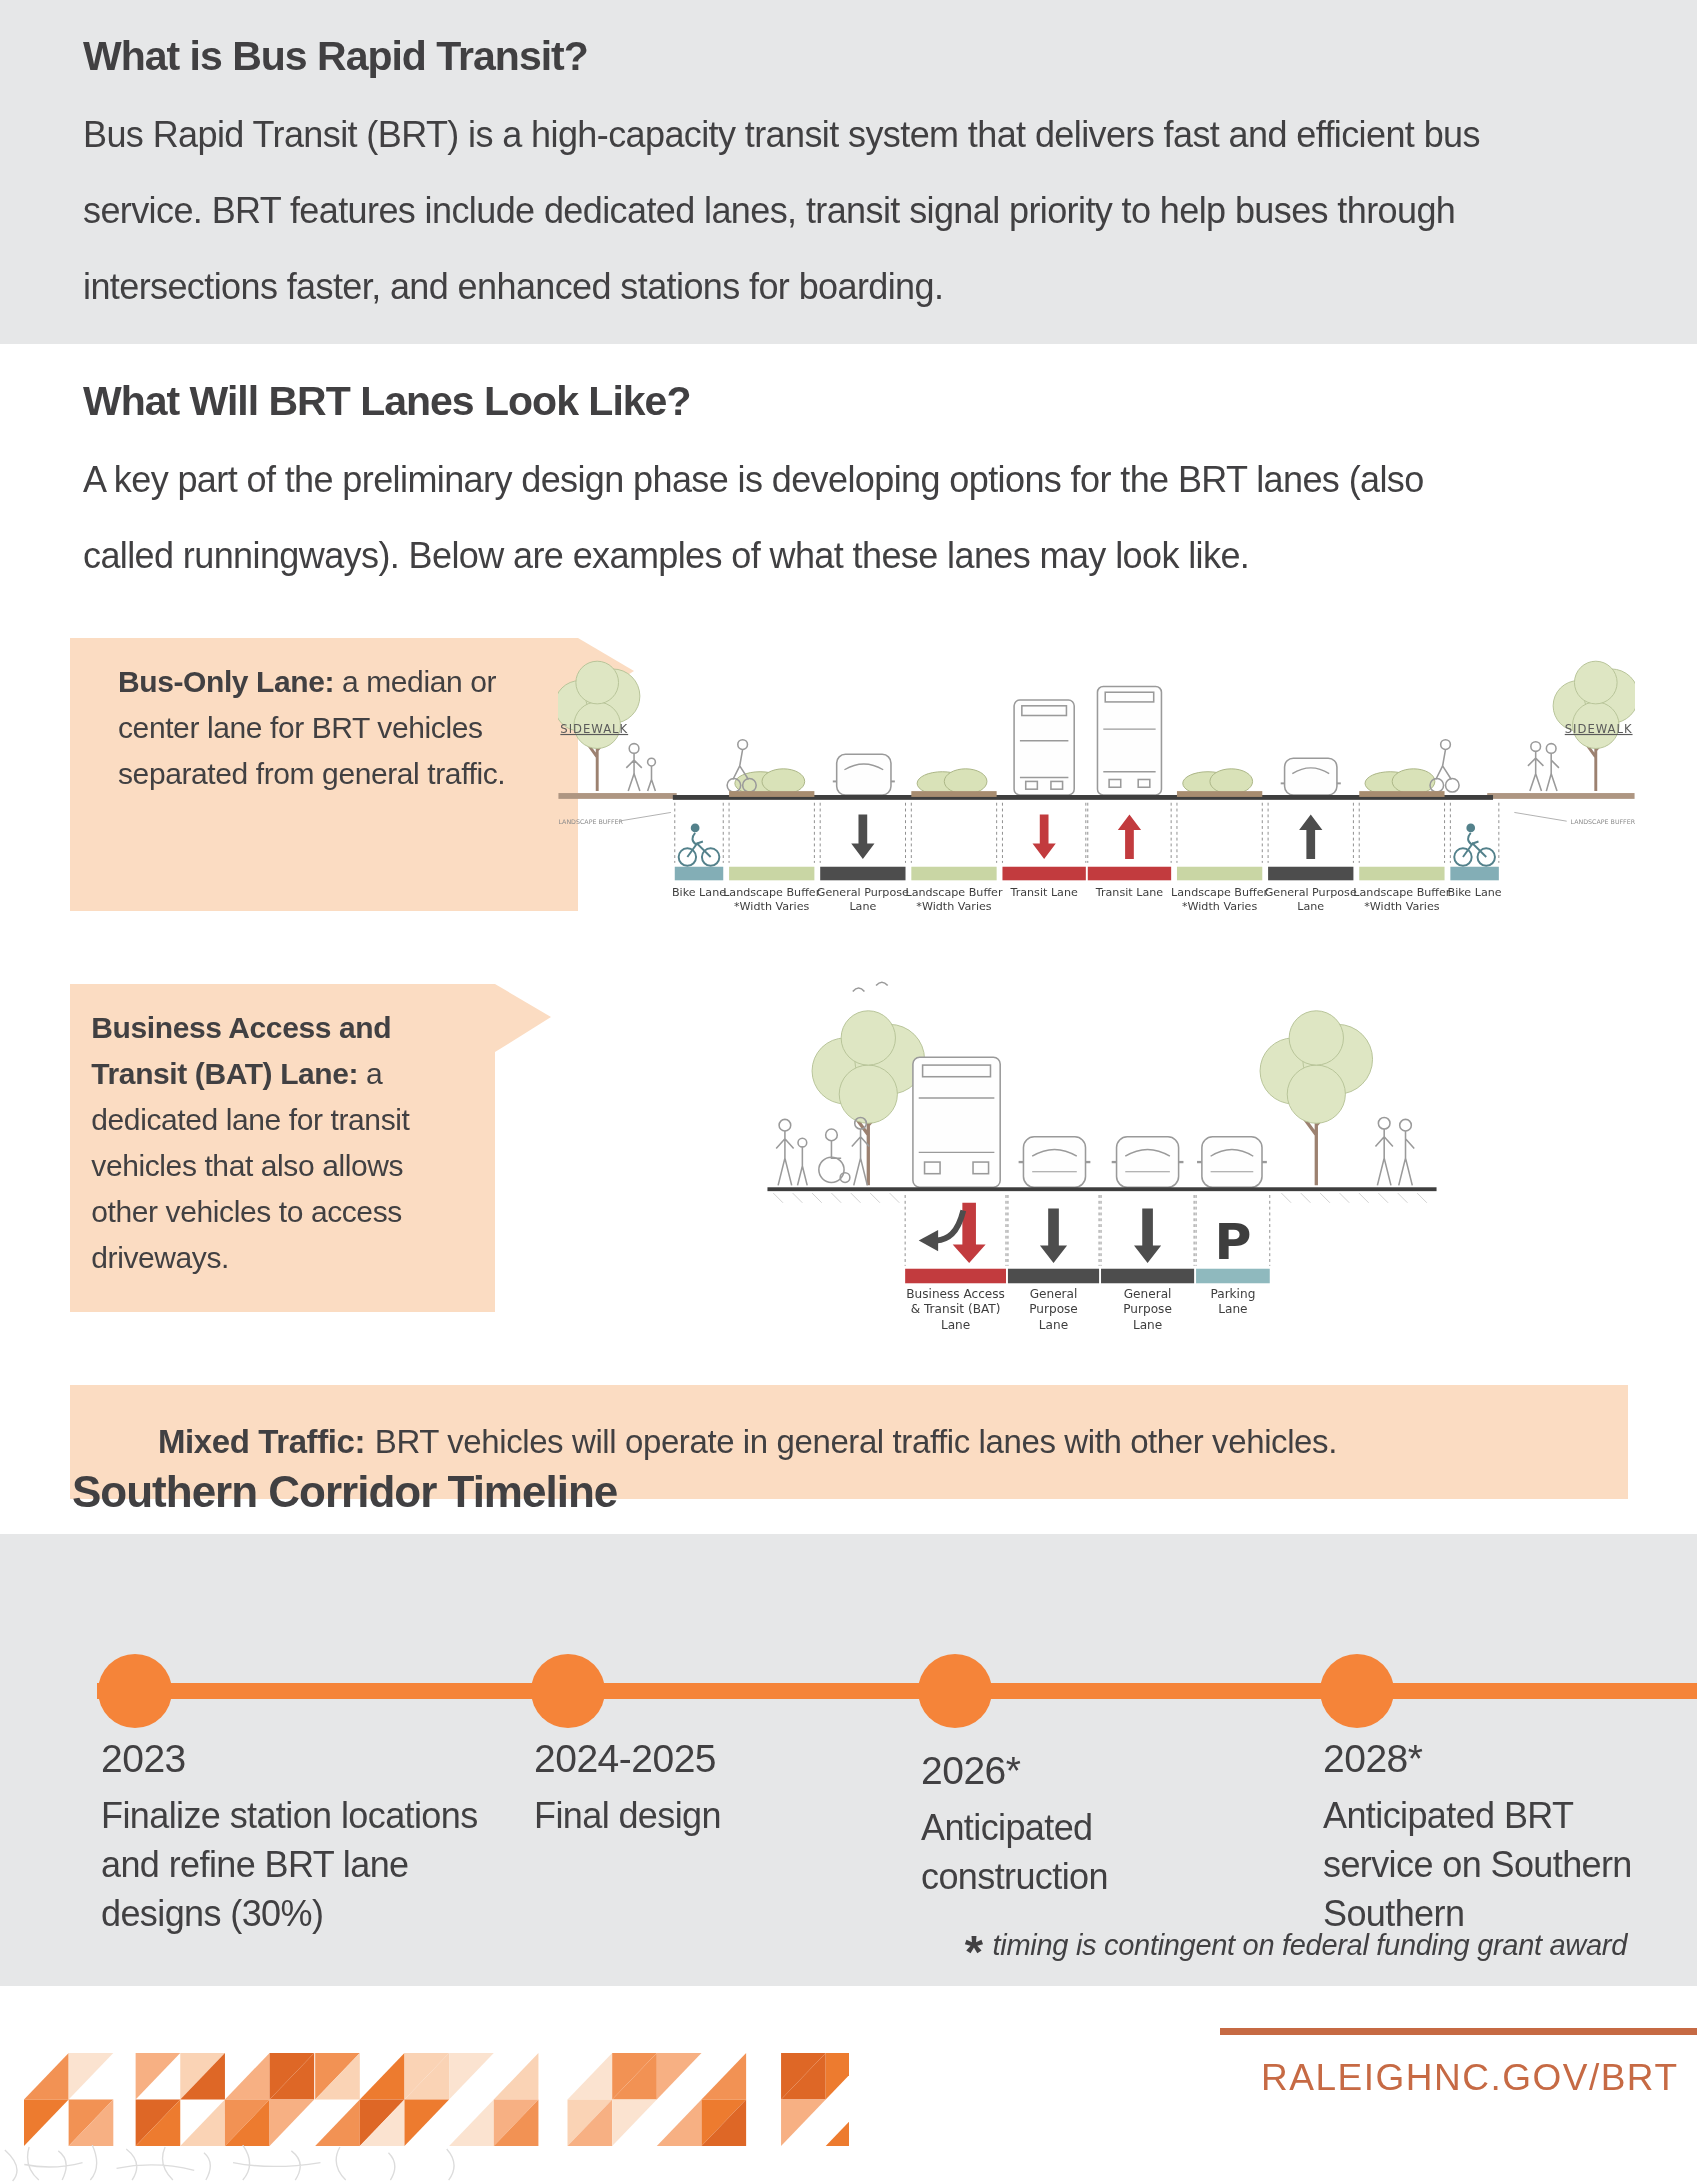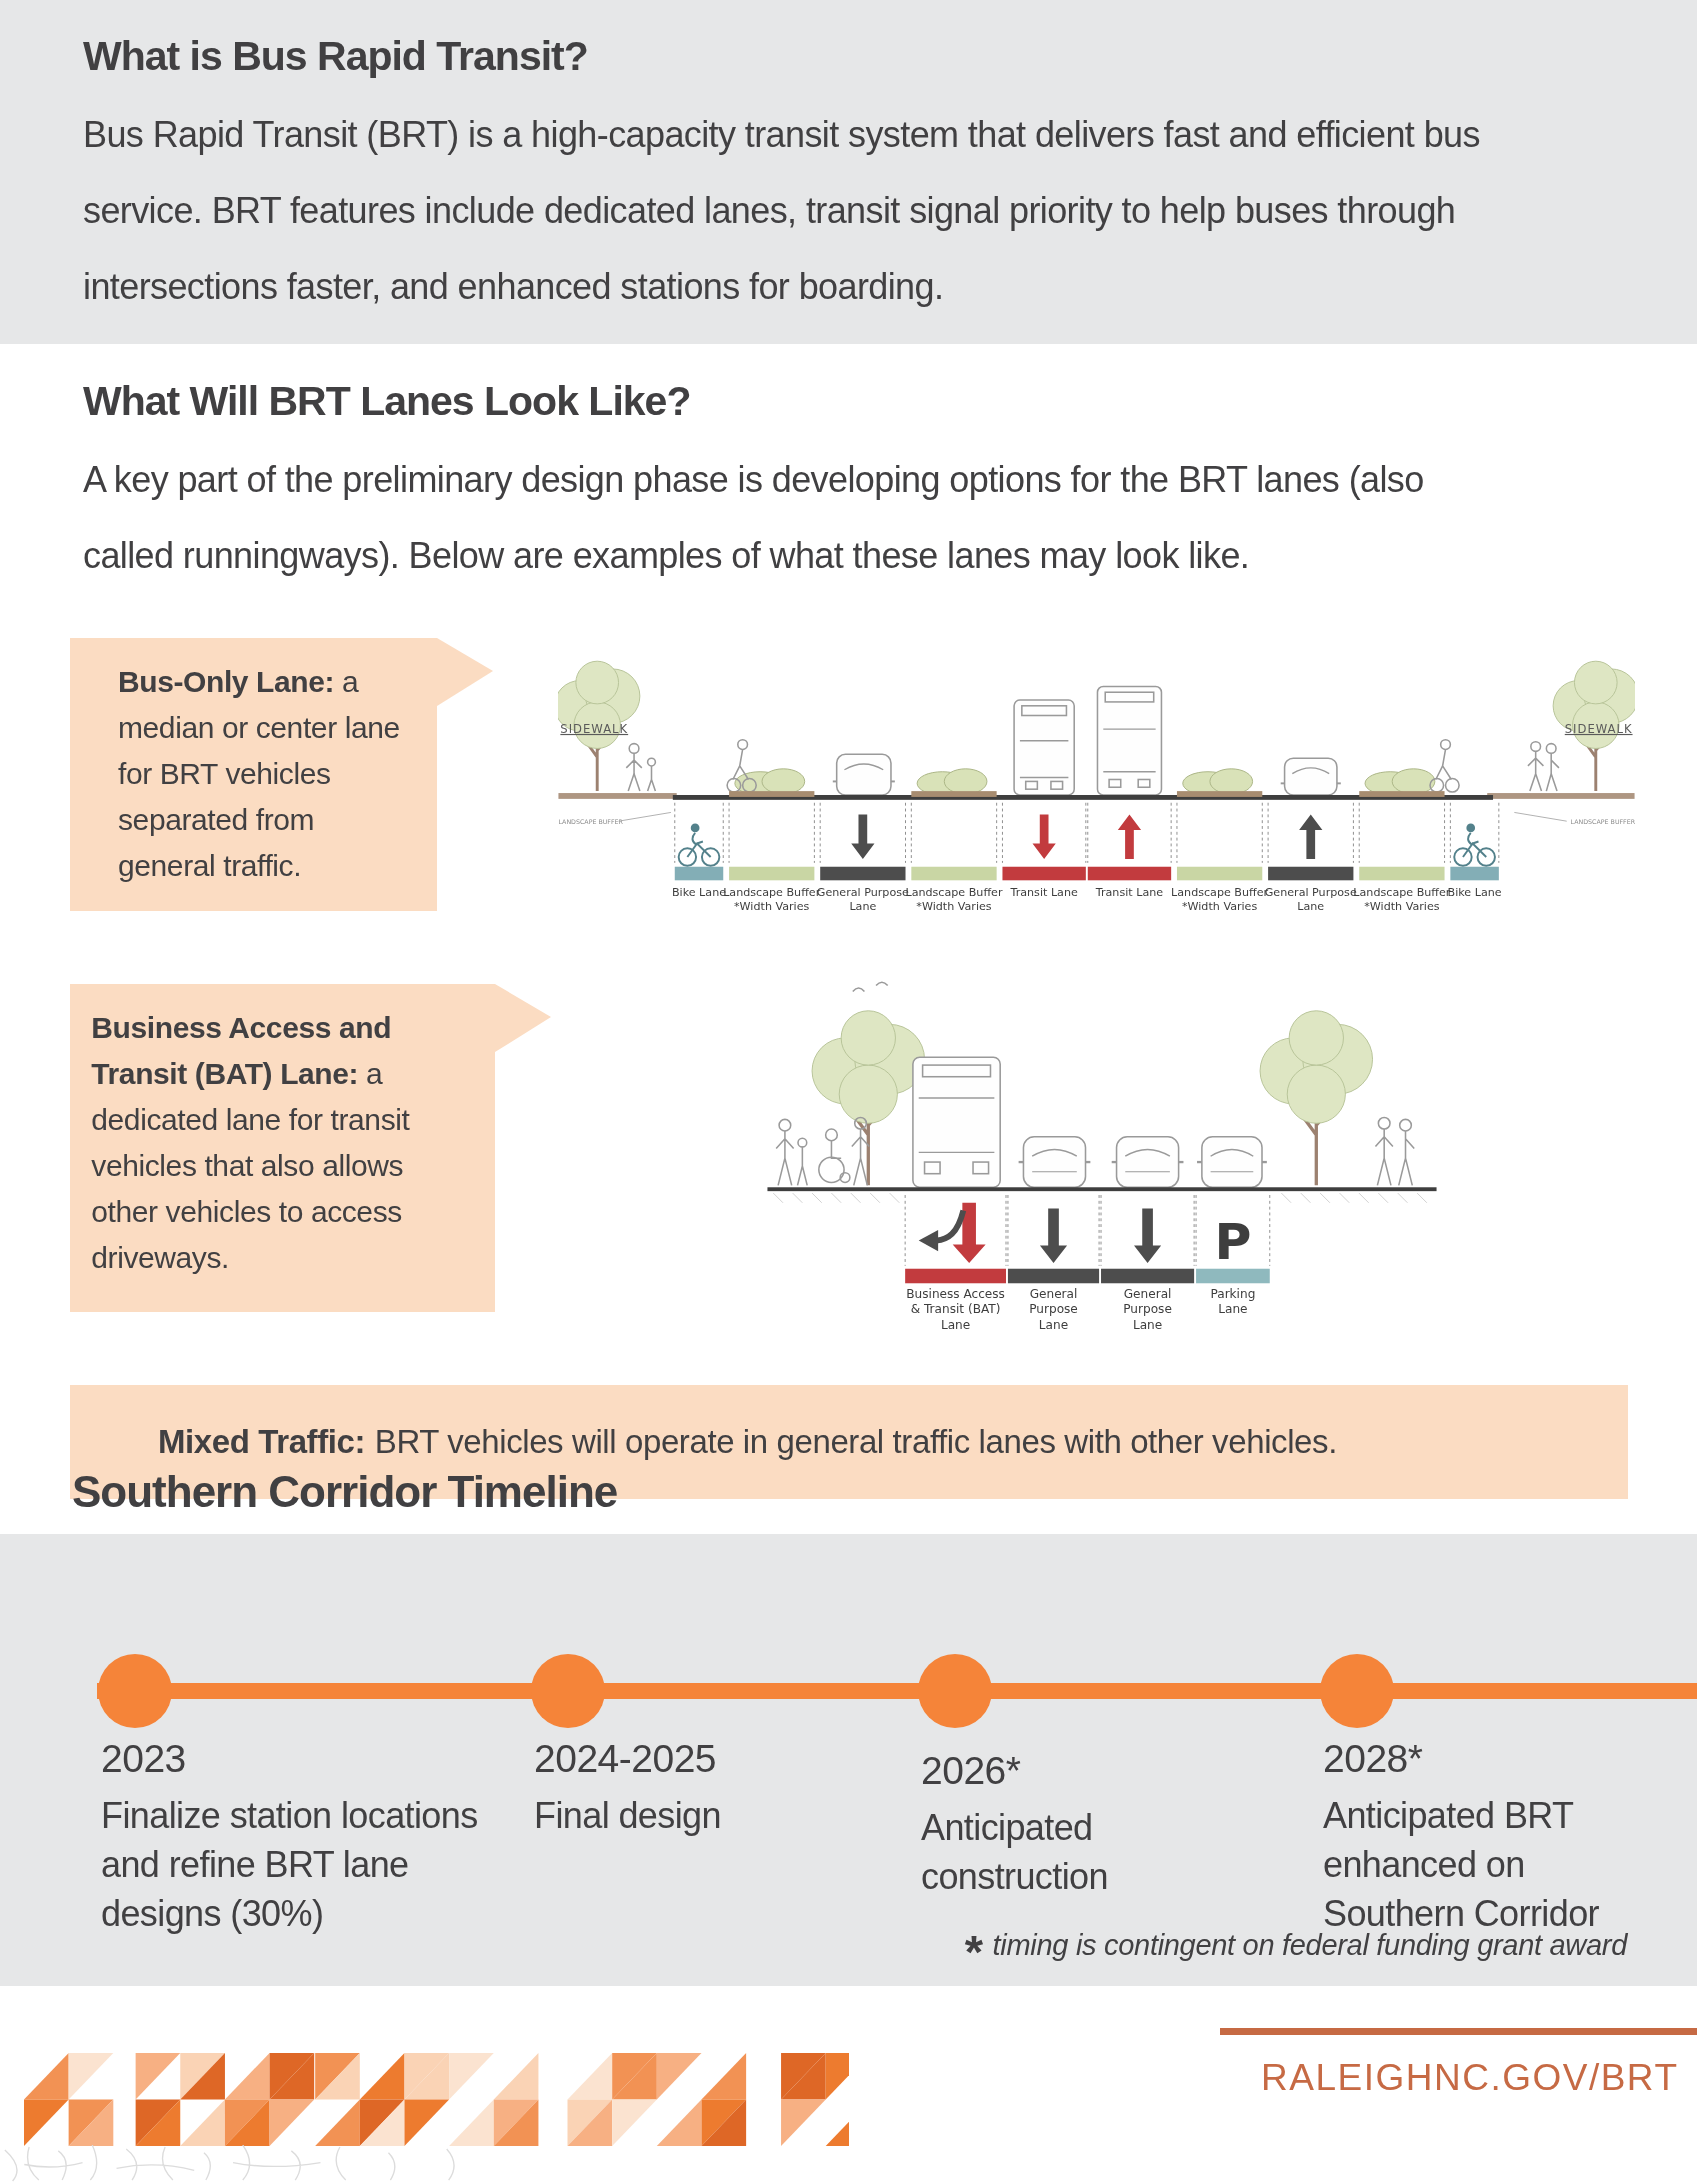--- a/index.html
+++ b/index.html
@@ -13,21 +13,21 @@
 
   h1,h2{margin:0;font-weight:bold;letter-spacing:-1px;}
   .h-main{position:absolute;left:83px;font-size:41px;}
   .body-par{position:absolute;left:83px;font-size:36px;line-height:76px;letter-spacing:-0.6px;margin:0;}
 
   .callout{position:absolute;left:70px;background:var(--peach);box-sizing:border-box;
            padding:21.3px 21.3px;font-size:30px;line-height:46px;letter-spacing:-0.4px;}
   .callout .lead{font-weight:bold;}
   .callout-arrow{position:absolute;left:100%;top:0;width:0;height:0;
            border-left:56px solid var(--peach);border-top:33px solid transparent;border-bottom:35px solid transparent;}
-  .c1{top:638px;width:367px;height:273px;padding-left:48px;}
+  .c1{top:638px;width:508px;height:273px;padding-left:48px;}
   .c2{top:984px;width:425px;height:328px;}
   .mixedbar{position:absolute;left:70px;top:1385px;width:1558px;height:114px;background:var(--peach);
             box-sizing:border-box;display:flex;align-items:center;padding-left:88px;font-size:33px;letter-spacing:-0.4px;}
   .mixedbar .lead{font-weight:bold;margin-right:9.7px;}
 
   .d1{position:absolute;left:558px;top:636px;}
   .d2{position:absolute;left:767px;top:972px;}
   .lanelabel{fill:#3E3E3E;text-anchor:middle;font-family:"DejaVu Sans",sans-serif;}
   .dash{stroke:#8C8C8C;stroke-width:1;stroke-dasharray:3 3;}
   .sketch{stroke:#9A9A9A;fill:#FEFEFE;stroke-width:1.6;}
@@ -383,21 +383,21 @@
         <p class="tl-desc">Final design</p>
       </div>
       <div class="tl-dot" style="left: 918px; top: 1654px;"></div>
       <div class="tl-col" style="left: 921px; top: 1737px; width: 320px; margin-top: 12px;">
         <p class="tl-year">2026*</p>
         <p class="tl-desc">Anticipated construction</p>
       </div>
       <div class="tl-dot" style="left: 1320px; top: 1654px;"></div>
       <div class="tl-col" style="left: 1323px; top: 1737px; width: 326px;">
         <p class="tl-year">2028*</p>
-        <p class="tl-desc">Anticipated BRT enhanced on Southern Corridor</p>
+        <p class="tl-desc">Anticipated BRT service on Southern Southern</p>
       </div>
     </div>
   <div class="tl-note">
     <span class="star">*</span>
     <span class="ntext">timing is contingent on federal funding grant award</span>
   </div>
 
   <div class="footer-rule"></div>
   <div class="footer-url">RALEIGHNC.GOV/BRT</div>
   <svg class="tri-field" width="825" height="109" viewBox="0 0 850 112">

